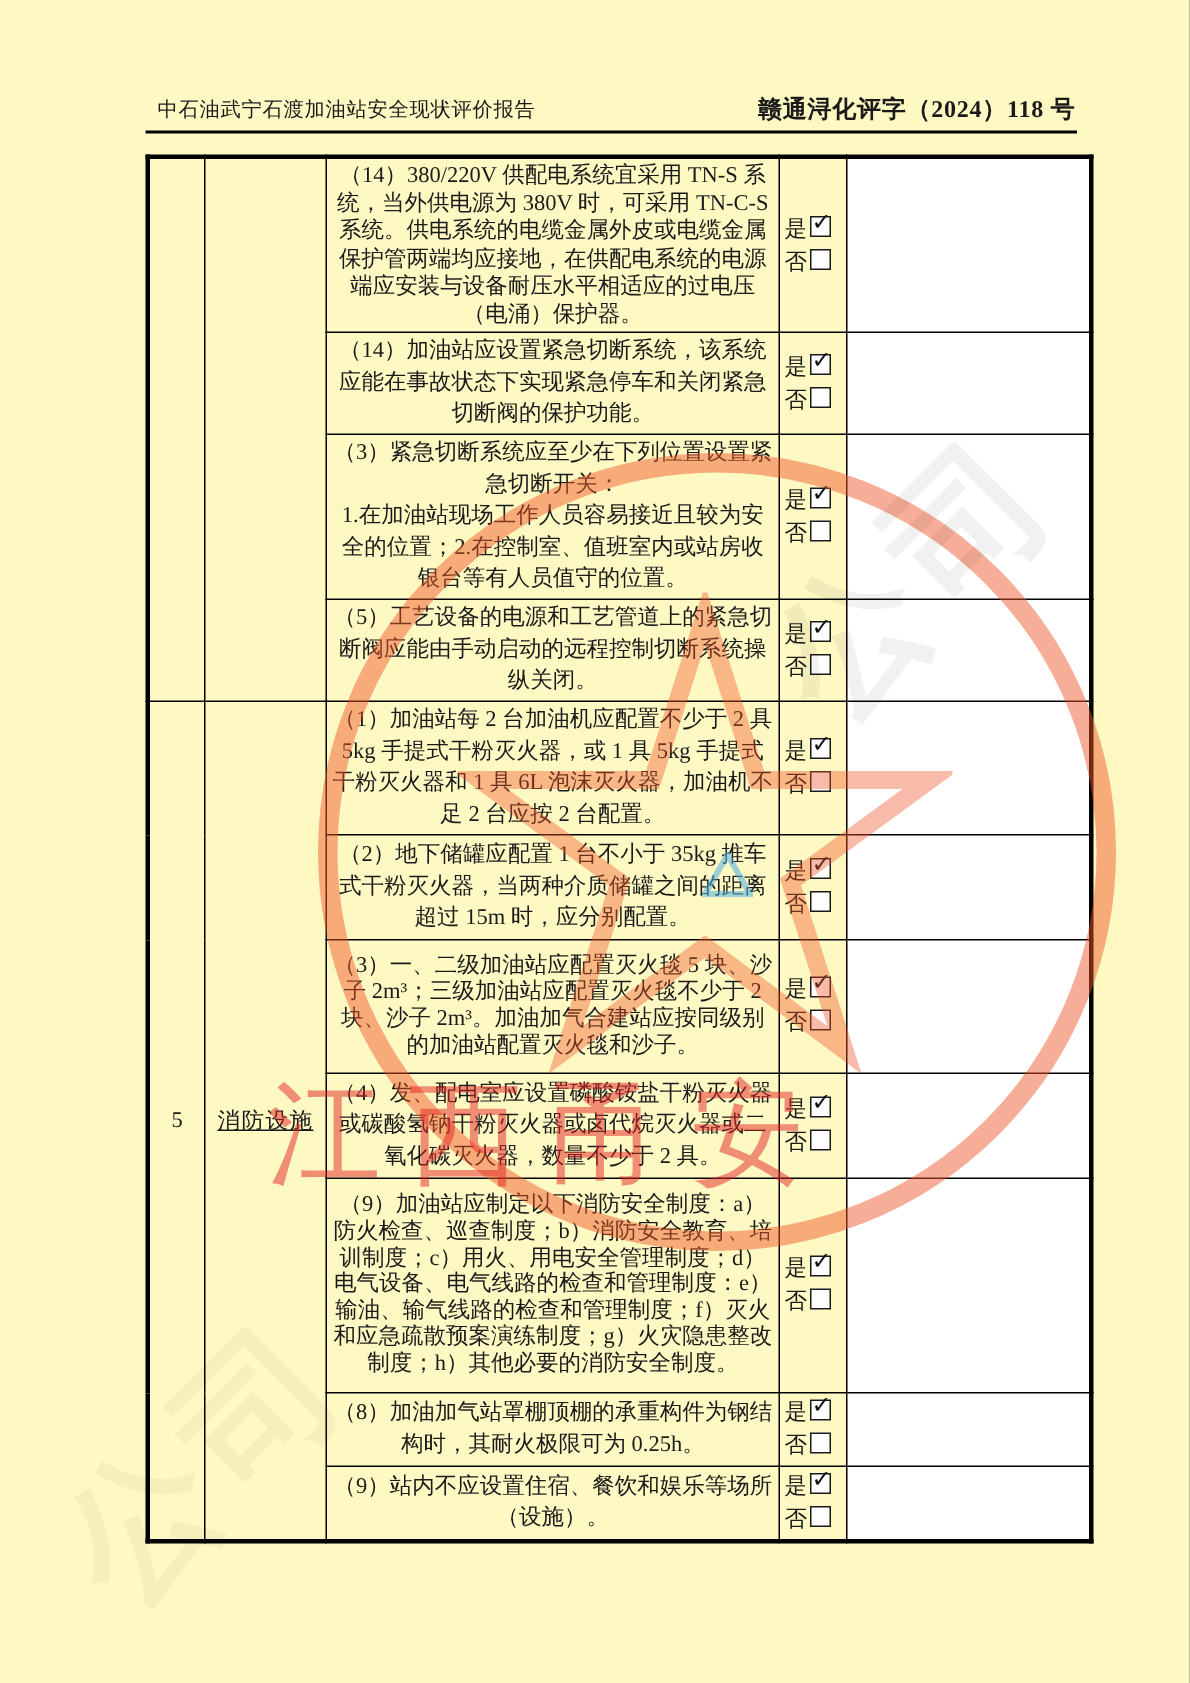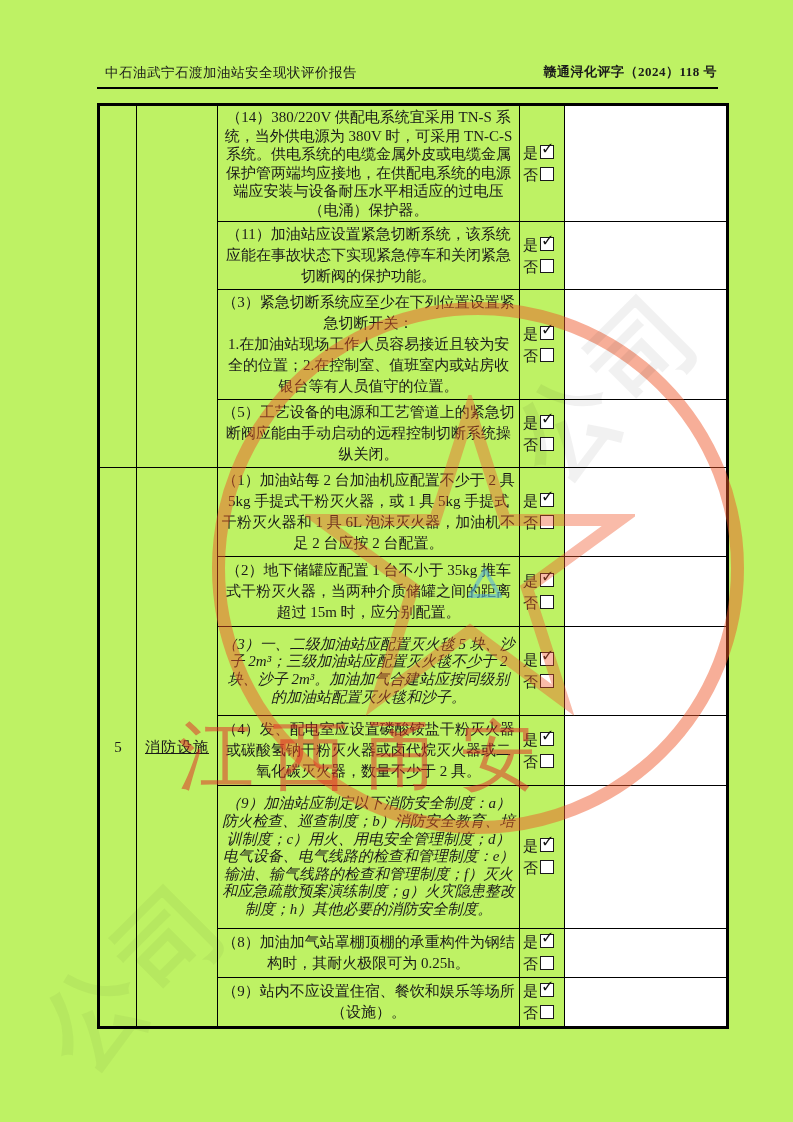--- a/index.html
+++ b/index.html
@@ -1,38 +1,38 @@
 <!DOCTYPE html>
 <html><head>
 <meta charset="utf-8">
 <style>
   html,body{margin:0;padding:0;background:#888;}
   .page{
-    position:relative;width:793px;height:1122px;background:#bef264;
+    position:relative;width:793px;height:1122px;background:#fef9c3;
     margin:0 auto;overflow:hidden;
     font-family:"Liberation Serif","DejaVu Serif",serif;color:#1a1a1a;
   }
   
   .hdr-left{position:absolute;left:105px;top:64px;font-size:13.5px;letter-spacing:.5px;}
-  .hdr-right{position:absolute;right:76px;top:63px;font-size:13px;font-weight:bold;letter-spacing:.5px;}
+  .hdr-right{position:absolute;right:76px;top:63px;font-size:16px;font-weight:bold;letter-spacing:.5px;}
   .hdr-rule{position:absolute;left:97px;top:87px;width:621px;height:0;border-top:2px solid #000;}
   
   table.chk{
     position:absolute;left:97px;top:103px;width:629px;
     border-collapse:collapse;table-layout:fixed;
     border:3px solid #000;
   }
   table.chk td{border:1px solid #000;vertical-align:middle;padding:2px 3px;}
   td.c-idx{text-align:center;font-size:15px;}
   td.c-cat{text-align:center;font-size:15px;letter-spacing:1px;text-decoration:underline;}
   td.c-txt{
     text-align:center;font-size:15px;line-height:21px;
     white-space:pre-wrap;word-break:break-all;padding:2px 5px;
   }
-  td.c-txt.lh-tight{line-height:17.6px;font-style:italic;}
+  td.c-txt.lh-tight{line-height:17.6px;}
   td.c-txt.lh-mid{line-height:18.5px;}
   td.c-chk{text-align:left;font-size:15px;padding-left:6px;}
   td.c-blank{background:#fff;}
   .h112{height:112px}.h65{height:65px}.h108{height:108px}.h64{height:64px}
   .h89{height:89px}.h70{height:70px}.h143{height:143px}.h49{height:49px}.h48{height:48px}
   .cb-line{display:block;line-height:22px;white-space:nowrap;}
   .cb{
     display:inline-block;width:12px;height:12px;border:1.7px solid #1a1a1a;
     position:relative;vertical-align:-1px;margin-left:2px;background:#fff;
   }
@@ -92,21 +92,21 @@
         <td class="c-idx" rowspan="4"></td>
         <td class="c-cat" rowspan="4"></td>
         <td class="c-txt lh-mid">（14）380/220V 供配电系统宜采用 TN-S 系统，当外供电源为 380V 时，可采用 TN-C-S 系统。供电系统的电缆金属外皮或电缆金属保护管两端均应接地，在供配电系统的电源端应安装与设备耐压水平相适应的过电压（电涌）保护器。</td>
         <td class="c-chk">
           <span class="cb-line"><span>是</span><span class="cb checked"></span></span>
           <span class="cb-line"><span>否</span><span class="cb"></span></span>
         </td>
         <td class="c-blank"></td>
       </tr>
       <tr class="h65">
-        <td class="c-txt">（11）加油站应设置紧急切断系统，该系统应能在事故状态下实现紧急停车和关闭紧急切断阀的保护功能。</td>
+        <td class="c-txt">（14）加油站应设置紧急切断系统，该系统应能在事故状态下实现紧急停车和关闭紧急切断阀的保护功能。</td>
         <td class="c-chk">
           <span class="cb-line"><span>是</span><span class="cb checked"></span></span>
           <span class="cb-line"><span>否</span><span class="cb"></span></span>
         </td>
         <td class="c-blank"></td>
       </tr>
       <tr class="h108">
         <td class="c-txt">（3）紧急切断系统应至少在下列位置设置紧急切断开关：
 1.在加油站现场工作人员容易接近且较为安全的位置；2.在控制室、值班室内或站房收银台等有人员值守的位置。</td>
         <td class="c-chk">

